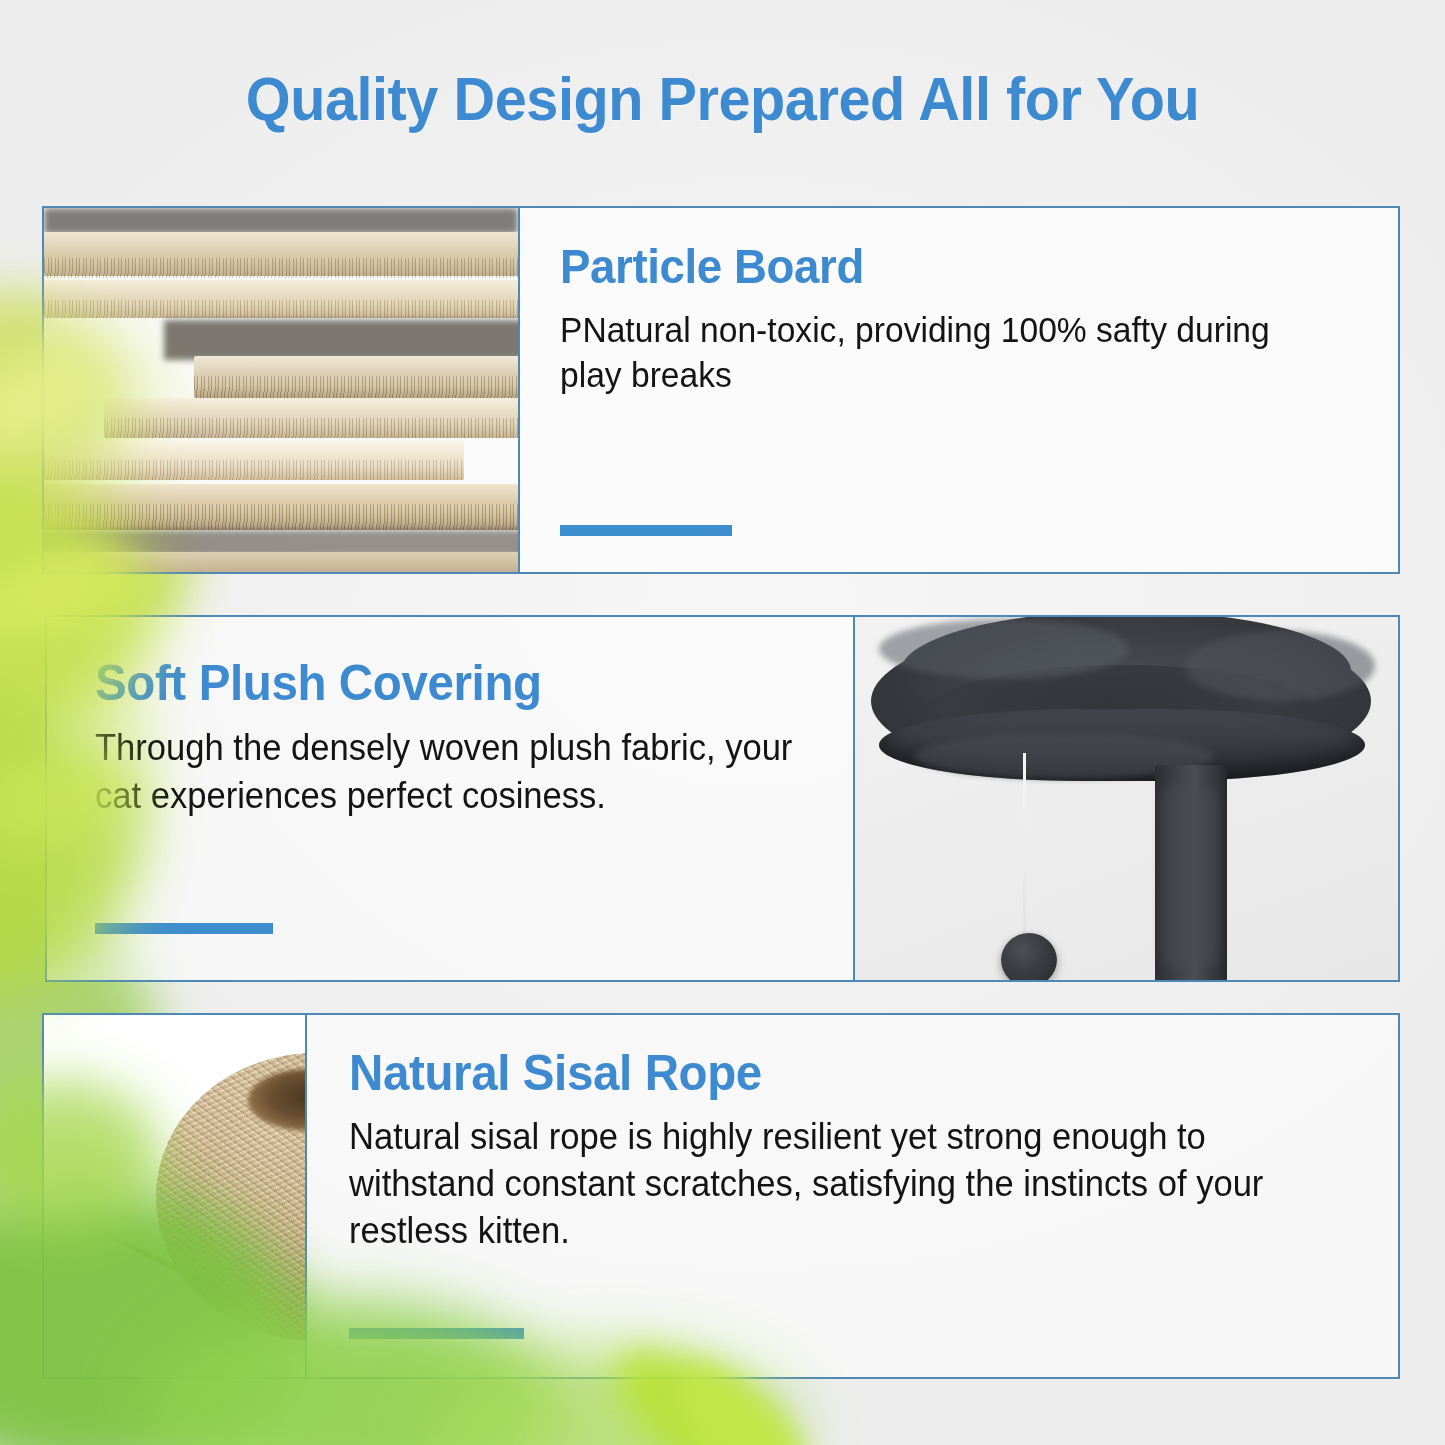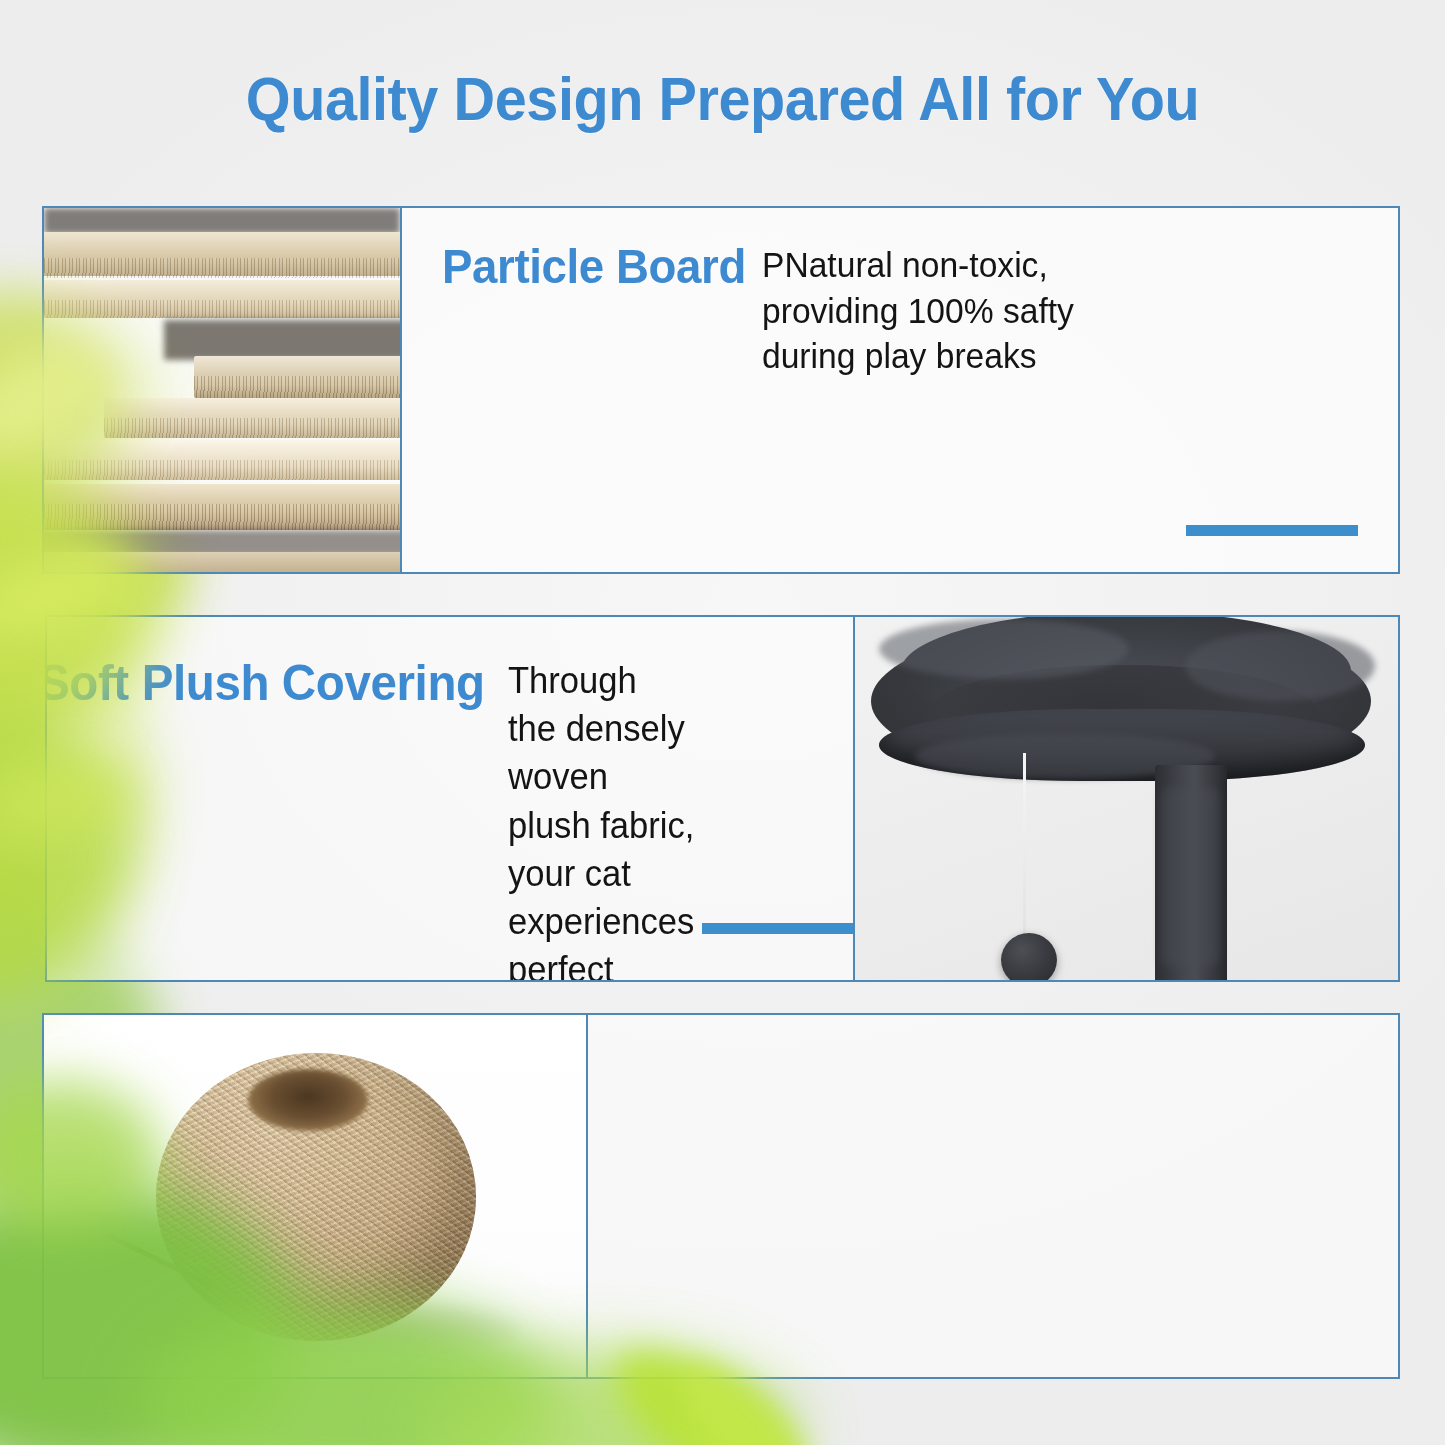--- a/index.html
+++ b/index.html
@@ -68,21 +68,21 @@
   .card .cell-txt {
     position: relative;
     box-sizing: border-box;
     overflow: hidden;
   }
   .divider-r { border-right: 2px solid #4d88b6; }
 
   .cell-txt {
     padding: 34px 40px 0 40px;
     display: flex;
-    flex-direction: row;
+    flex-direction: column;
     justify-content: center;
   }
   .cell-txt.pad-c2 { padding: 40px 30px 0 48px; }
   .cell-txt.pad-c3 { padding: 32px 40px 0 42px; }
 
   .card-title {
     color: #3d8ad1;
     font-weight: 700;
     font-size: 48px;
     line-height: 1.06;
@@ -327,20 +327,25 @@
         <div class="ball-shadow" style="left:86px; top:282px; width:390px; height:66px;"></div>
         <div class="rope-ball" style="left:112px; top:38px; width:320px; height:288px;">
           <div class="rope-wind"></div>
           <div class="rope-wind w2"></div>
           <div class="rope-hole" style="left:92px; top:16px; width:120px; height:62px;"></div>
         </div>
         <div class="rope-tail" style="left:36px; top:292px; width:180px; transform:rotate(26deg); transform-origin:right center;"></div>
       </div>
     </div>
 
+    <div class="cell-txt pad-c3" style="flex:1 1 auto;">
+      <div class="card-title t3">Natural Sisal Rope</div>
+      <div class="card-body b3">Natural sisal rope is highly resilient yet strong enough to withstand constant scratches, satisfying the instincts of your restless kitten.</div>
+      <div class="accent-bar a3"></div>
+    </div>
   </div>
 
   <div class="foliage-front">
     <div class="frond" style="left:-170px; top:300px; width:300px; height:210px; background:#d2e270; opacity:.85; filter:blur(30px);"></div>
     <div class="frond" style="left:-190px; top:470px; width:340px; height:280px; background:#c5e04e; opacity:.9; filter:blur(30px);"></div>
     <div class="frond" style="left:-180px; top:700px; width:310px; height:300px; background:#b6da45; opacity:.85; filter:blur(30px);"></div>
     <div class="frond" style="left:-40px; top:360px; width:150px; height:80px; background:#e6f08c; opacity:.8; filter:blur(20px); transform:rotate(-28deg);"></div>
     <div class="frond" style="left:-30px; top:560px; width:160px; height:70px; background:#d8ec62; opacity:.8; filter:blur(20px); transform:rotate(-18deg);"></div>
     <div class="frond" style="left:-20px; top:760px; width:150px; height:78px; background:#cde65a; opacity:.75; filter:blur(22px); transform:rotate(-10deg);"></div>
 

